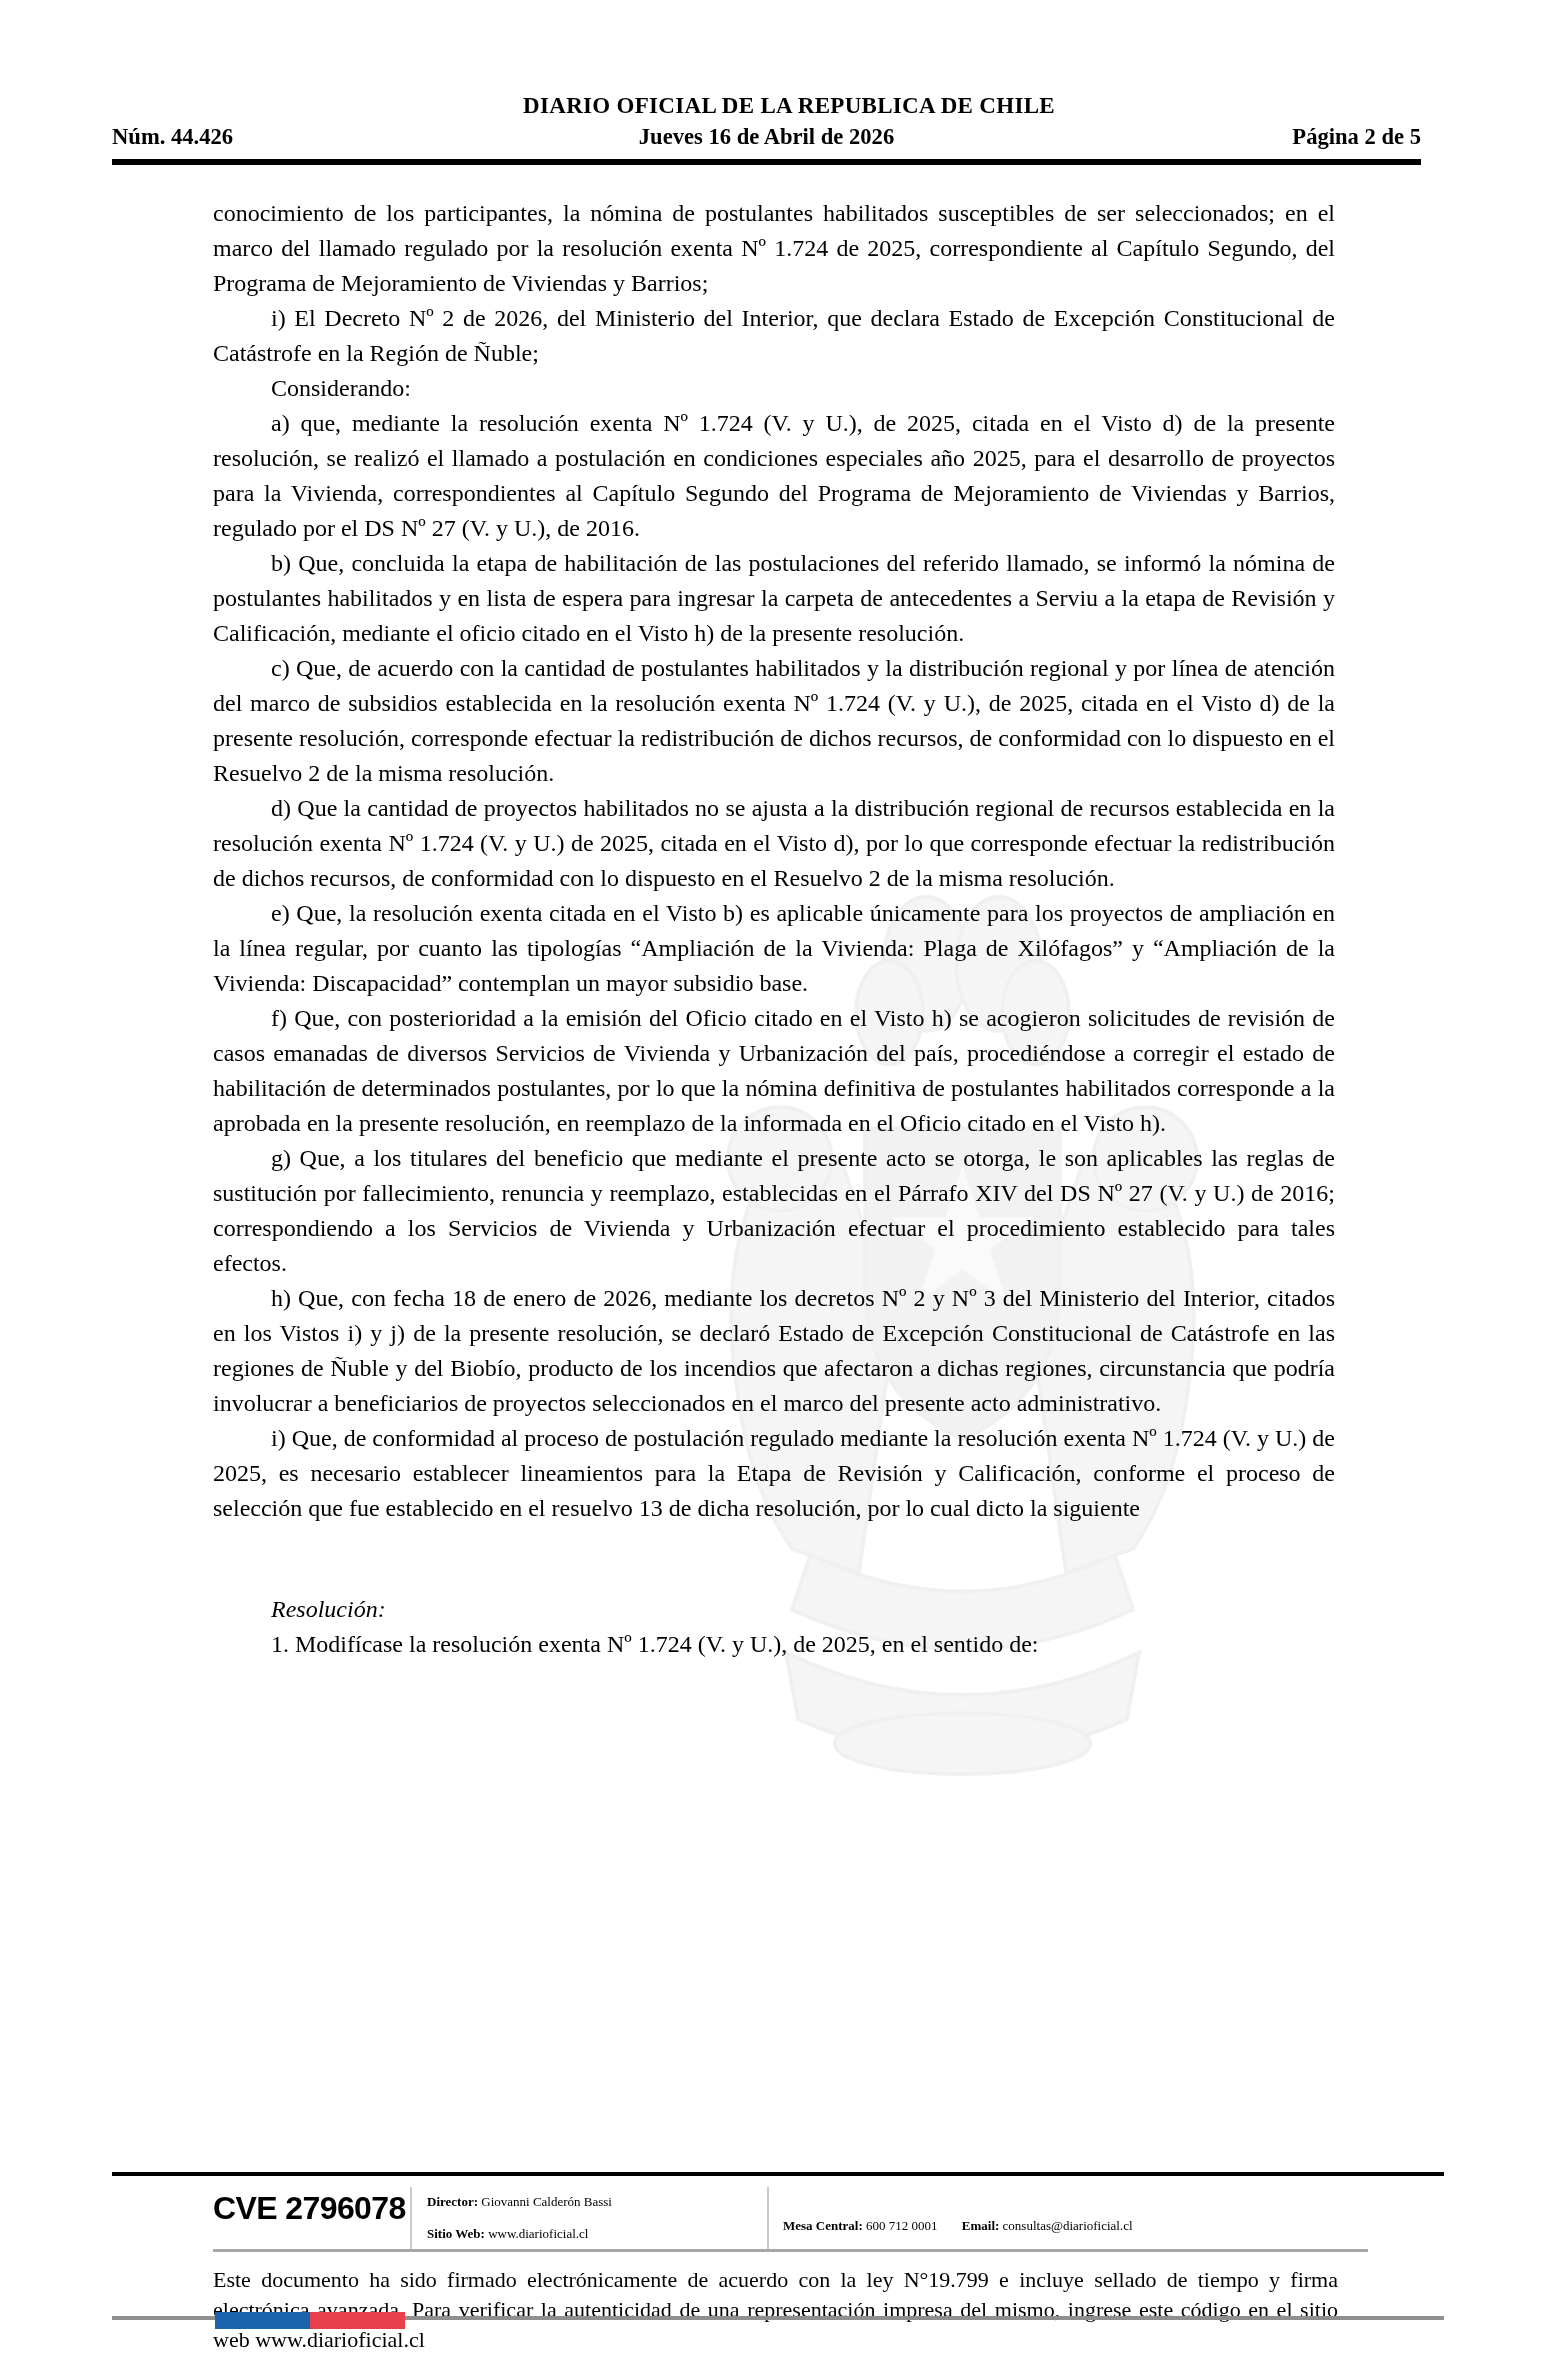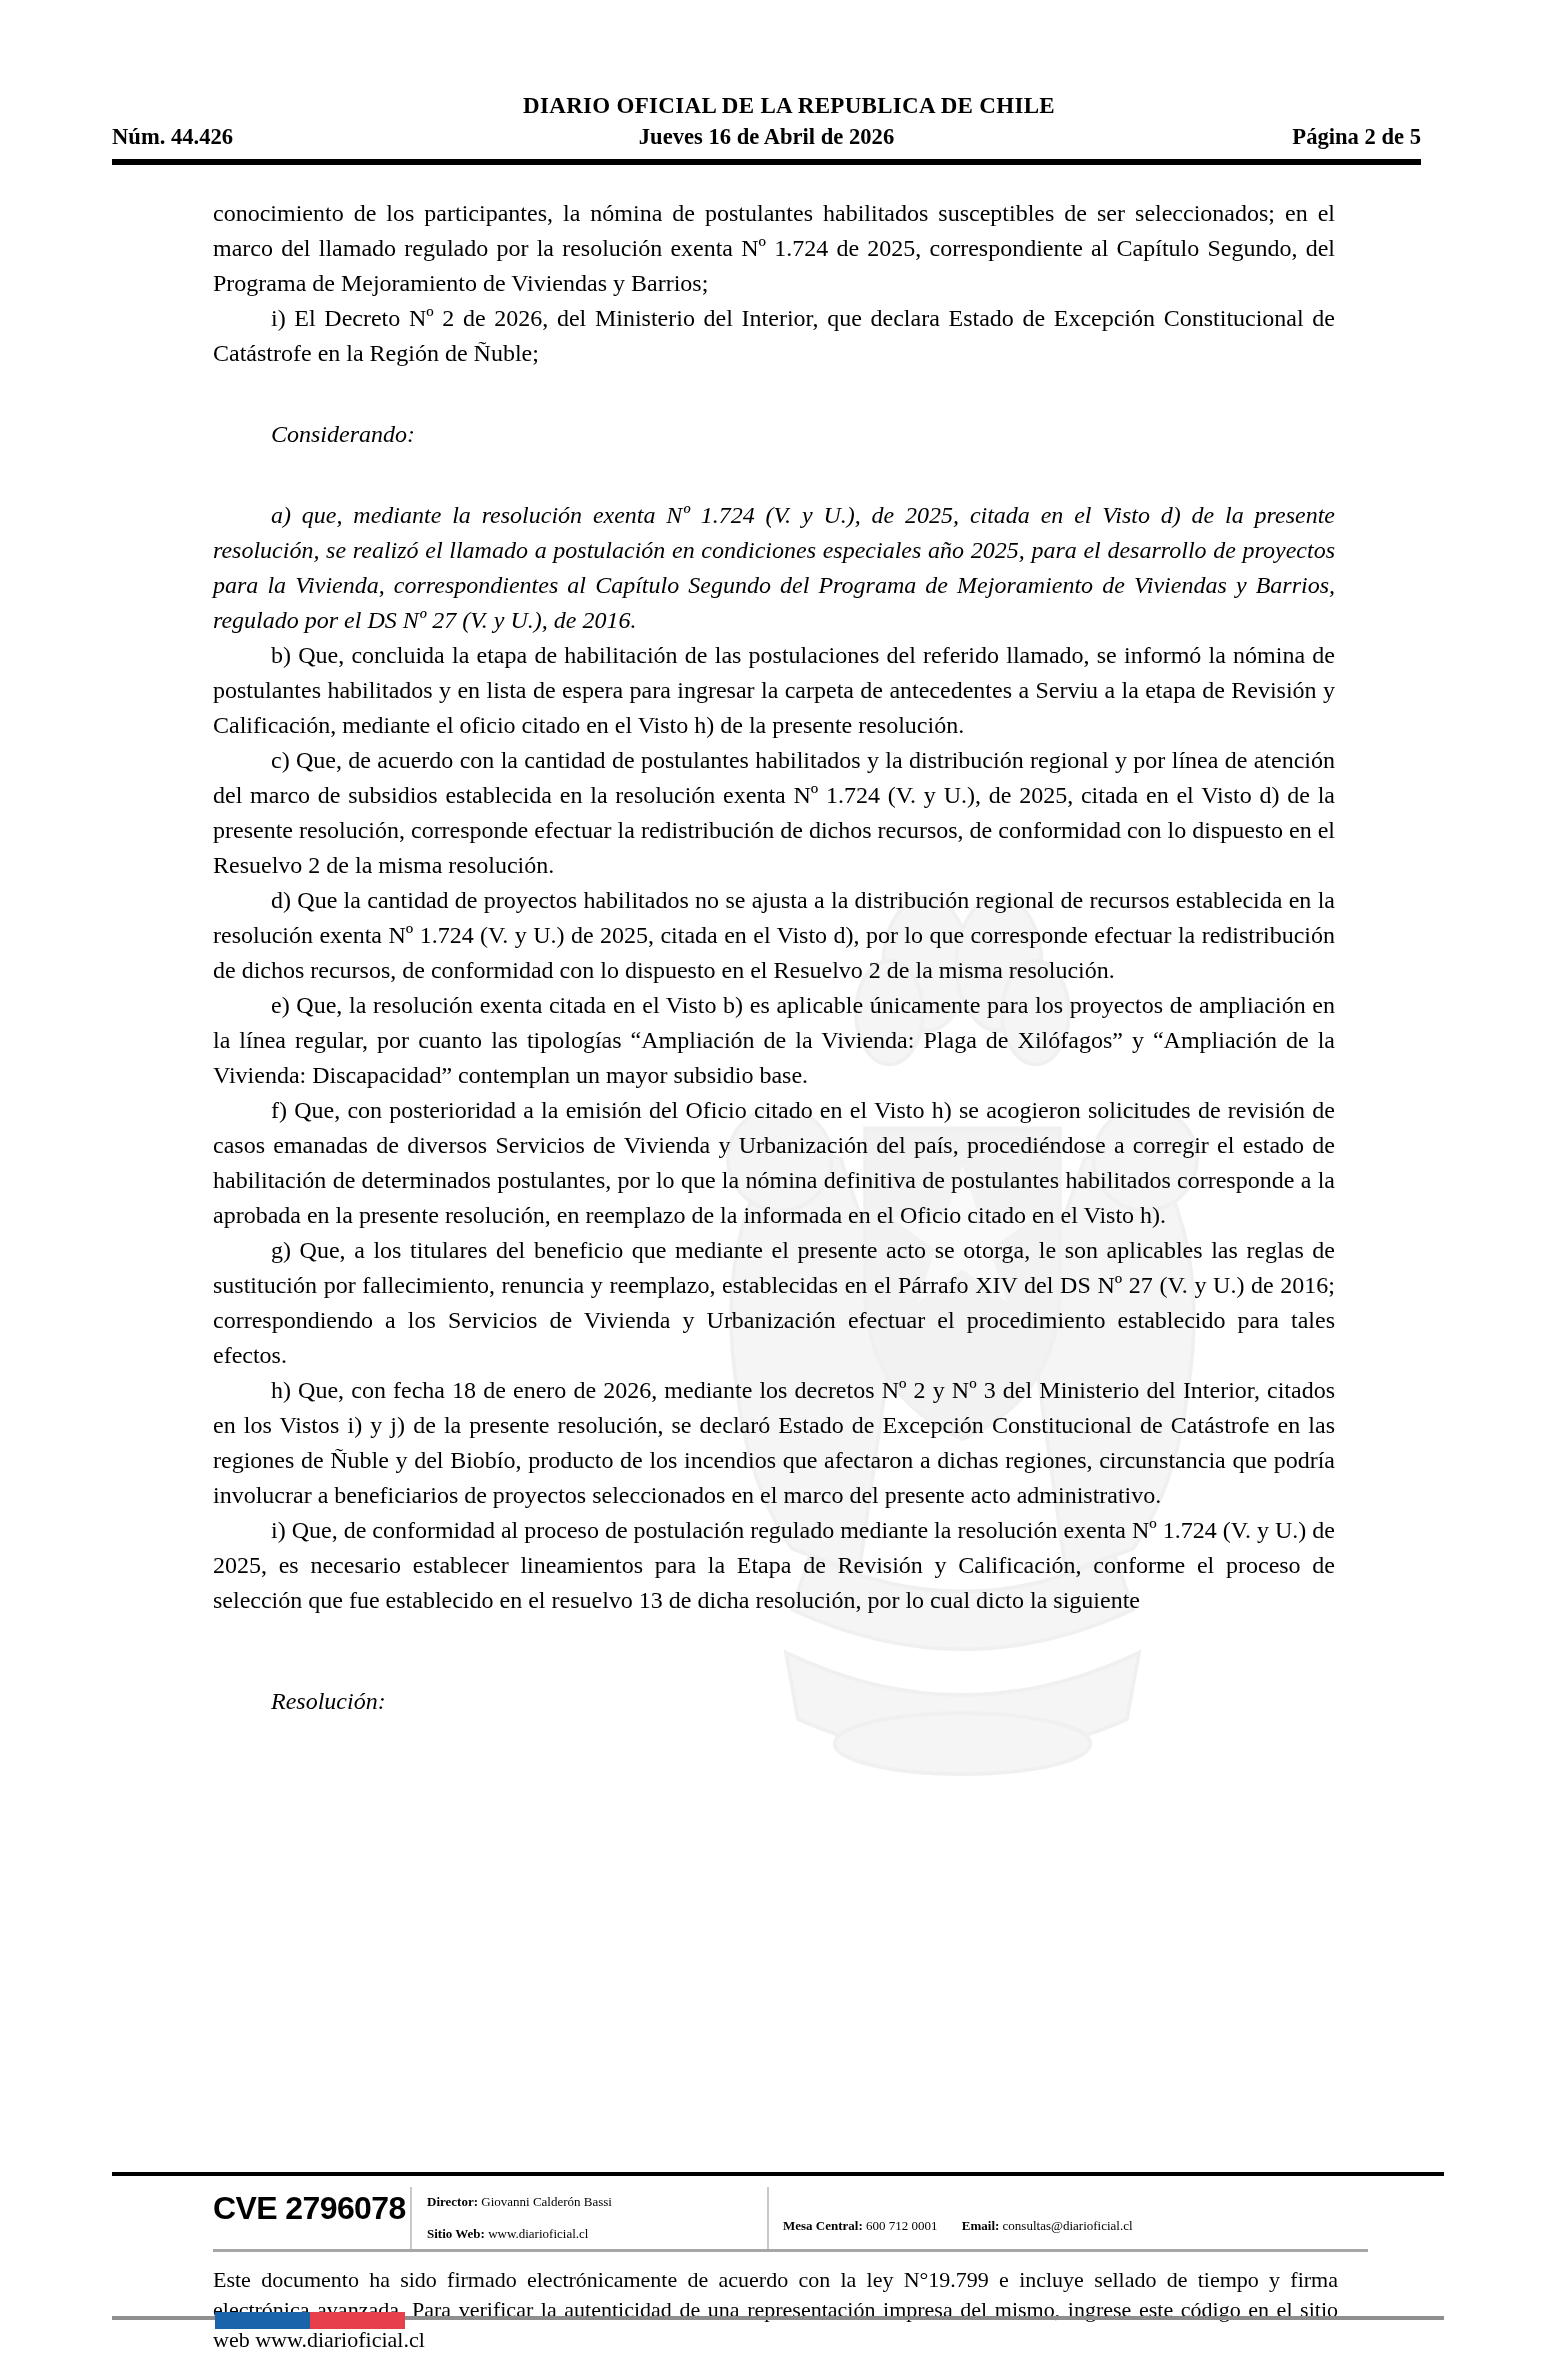--- a/index.html
+++ b/index.html
@@ -20,21 +20,21 @@
   .header-rule{position:absolute;top:159px;left:112px;width:1309px;height:5.5px;background:#000;}
   
   .watermark{position:absolute;left:664px;top:872px;width:597px;height:927px;opacity:.55;pointer-events:none;}
   
   .doc-body{
     position:absolute;left:213px;top:196px;width:1122px;
     font-size:24px;line-height:35px;text-align:justify;
   }
   .doc-body p{margin:0;text-indent:58px;}
   .doc-body p.continuation{text-indent:0;}
-  .doc-body p.gap-top{margin-top:46px;font-style:italic;}
+  .doc-body p.gap-top{}
   .doc-body p.gap-top-lg{margin-top:66px;font-style:italic;}
   
   .footer-rule{position:absolute;top:2172px;left:112px;width:1332px;height:4.3px;background:#000;}
   .cve-code{position:absolute;left:213px;top:2190px;font-size:32px;font-weight:bold;
     font-family:"Liberation Sans","DejaVu Sans",sans-serif;letter-spacing:-0.6px;text-align:center;}
   .footer-divider{position:absolute;top:2187px;width:1.8px;height:62px;background:#c9c9c9;}
   .footer-divider.d1{left:410px;}
   .footer-divider.d2{left:767px;}
   .footer-block{position:absolute;top:2186px;font-size:13px;line-height:32px;}
   .footer-block.director{left:427px;width:329px;}
@@ -92,20 +92,21 @@
   <p class="gap-top">a) que, mediante la resolución exenta Nº 1.724 (V. y U.), de 2025, citada en el Visto d) de la presente resolución, se realizó el llamado a postulación en condiciones especiales año 2025, para el desarrollo de proyectos para la Vivienda, correspondientes al Capítulo Segundo del Programa de Mejoramiento de Viviendas y Barrios, regulado por el DS Nº 27 (V. y U.), de 2016.</p>
   <p>b) Que, concluida la etapa de habilitación de las postulaciones del referido llamado, se informó la nómina de postulantes habilitados y en lista de espera para ingresar la carpeta de antecedentes a Serviu a la etapa de Revisión y Calificación, mediante el oficio citado en el Visto h) de la presente resolución.</p>
   <p>c) Que, de acuerdo con la cantidad de postulantes habilitados y la distribución regional y por línea de atención del marco de subsidios establecida en la resolución exenta Nº 1.724 (V. y U.), de 2025, citada en el Visto d) de la presente resolución, corresponde efectuar la redistribución de dichos recursos, de conformidad con lo dispuesto en el Resuelvo 2 de la misma resolución.</p>
   <p>d) Que la cantidad de proyectos habilitados no se ajusta a la distribución regional de recursos establecida en la resolución exenta Nº 1.724 (V. y U.) de 2025, citada en el Visto d), por lo que corresponde efectuar la redistribución de dichos recursos, de conformidad con lo dispuesto en el Resuelvo 2 de la misma resolución.</p>
   <p>e) Que, la resolución exenta citada en el Visto b) es aplicable únicamente para los proyectos de ampliación en la línea regular, por cuanto las tipologías “Ampliación de la Vivienda: Plaga de Xilófagos” y “Ampliación de la Vivienda: Discapacidad” contemplan un mayor subsidio base.</p>
   <p>f) Que, con posterioridad a la emisión del Oficio citado en el Visto h) se acogieron solicitudes de revisión de casos emanadas de diversos Servicios de Vivienda y Urbanización del país, procediéndose a corregir el estado de habilitación de determinados postulantes, por lo que la nómina definitiva de postulantes habilitados corresponde a la aprobada en la presente resolución, en reemplazo de la informada en el Oficio citado en el Visto h).</p>
   <p>g) Que, a los titulares del beneficio que mediante el presente acto se otorga, le son aplicables las reglas de sustitución por fallecimiento, renuncia y reemplazo, establecidas en el Párrafo XIV del DS Nº 27 (V. y U.) de 2016; correspondiendo a los Servicios de Vivienda y Urbanización efectuar el procedimiento establecido para tales efectos.</p>
   <p>h) Que, con fecha 18 de enero de 2026, mediante los decretos Nº 2 y Nº 3 del Ministerio del Interior, citados en los Vistos i) y j) de la presente resolución, se declaró Estado de Excepción Constitucional de Catástrofe en las regiones de Ñuble y del Biobío, producto de los incendios que afectaron a dichas regiones, circunstancia que podría involucrar a beneficiarios de proyectos seleccionados en el marco del presente acto administrativo.</p>
   <p>i) Que, de conformidad al proceso de postulación regulado mediante la resolución exenta Nº 1.724 (V. y U.) de 2025, es necesario establecer lineamientos para la Etapa de Revisión y Calificación, conforme el proceso de selección que fue establecido en el resuelvo 13 de dicha resolución, por lo cual dicto la siguiente</p>
   <p class="gap-top-lg">Resolución:</p>
+  <p class="gap-top">1. Modifícase la resolución exenta Nº 1.724 (V. y U.), de 2025, en el sentido de:</p>
 </div>
 
 <div class="footer-rule"></div>
 
 <div class="cve-code">CVE 2796078</div>
 
 <div class="footer-divider d1"></div>
 <div class="footer-divider d2"></div>
 
 <div class="footer-block director">

